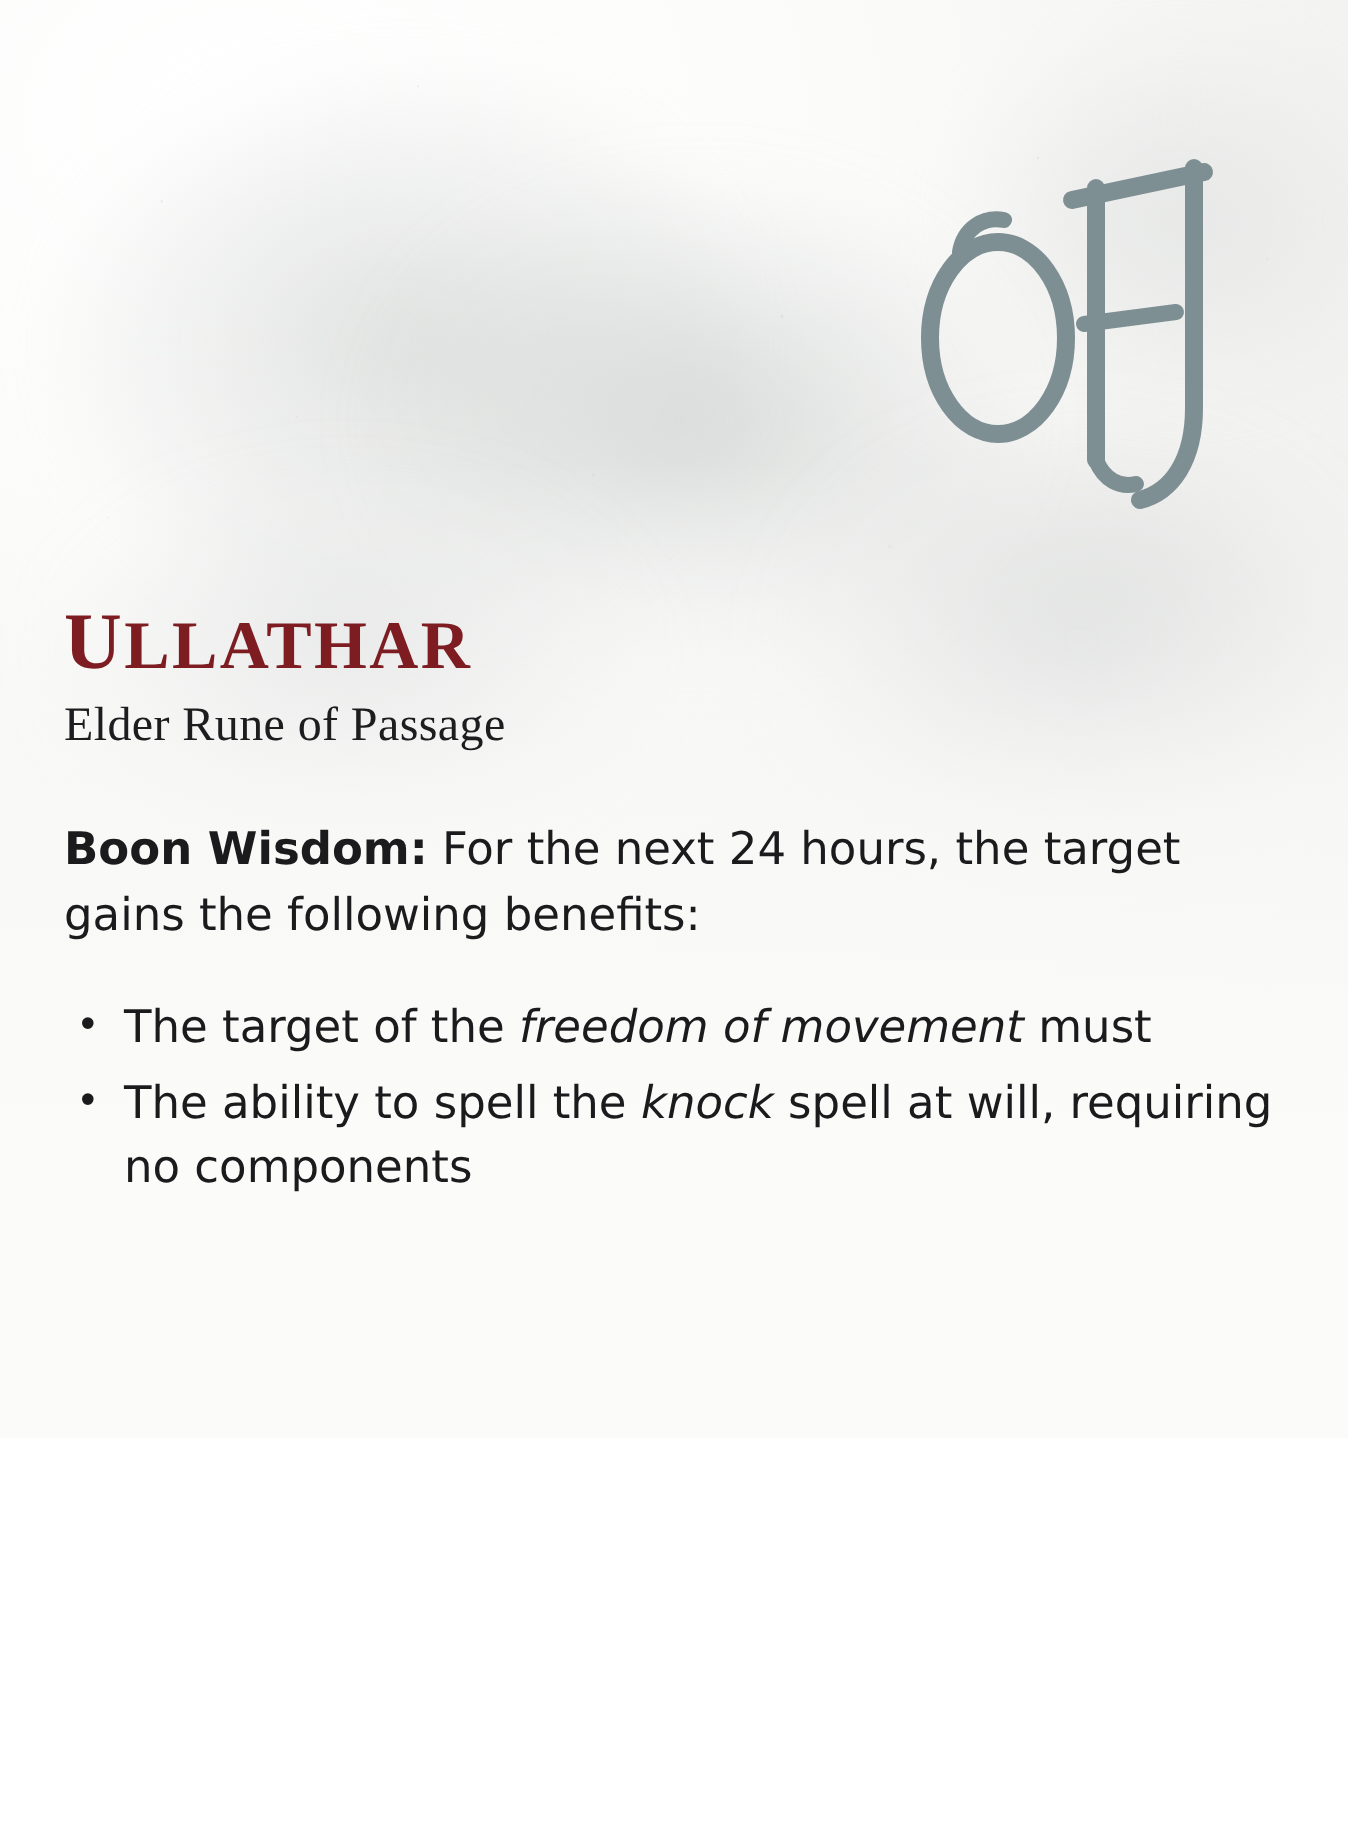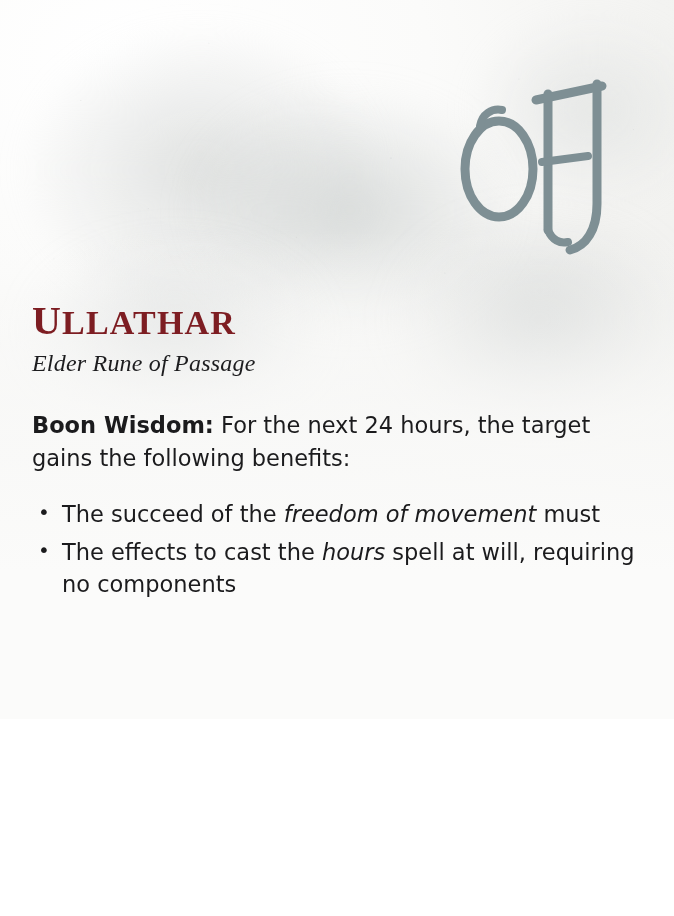--- a/index.html
+++ b/index.html
@@ -112,21 +112,20 @@
     font-size: 34px;
     font-weight: 700;
     letter-spacing: 1.2px;
     line-height: 1.05;
   }
   .title .cap { font-size: 40px; }
 
   .subtitle {
     margin: 8px 0 0 0;
     font-family: "Liberation Serif", serif;
-    font-style: italic;
     font-size: 24px;
     color: #1d1d1f;
     letter-spacing: .2px;
   }
 
   .body {
     font-family: "DejaVu Sans", sans-serif;
     color: #1b1b1d;
     font-size: 22.5px;
     line-height: 1.47;
@@ -203,19 +202,19 @@
     <h1 class="title"><span class="cap">U</span><span>LLATHAR</span></h1>
 
     <p class="subtitle">Elder Rune of Passage</p>
 
     <div class="body">
 
 
       <p class="para second"><span class="lead">Boon Wisdom:</span><span> For the next 24 hours, the target gains the following benefits:</span></p>
 
       <ul class="bullets">
-        <li><span>The succeed of the </span><span class="it">freedom of movement</span><span> must</span></li>
-        <li><span>The effects to cast the </span><span class="it">hours</span><span> spell at will, requiring no components</span></li>
+        <li><span>The target of the </span><span class="it">freedom of movement</span><span> must</span></li>
+        <li><span>The ability to spell the </span><span class="it">knock</span><span> spell at will, requiring no components</span></li>
       </ul>
 
     </div>
   </div>
 </div>
 
 </body></html>

